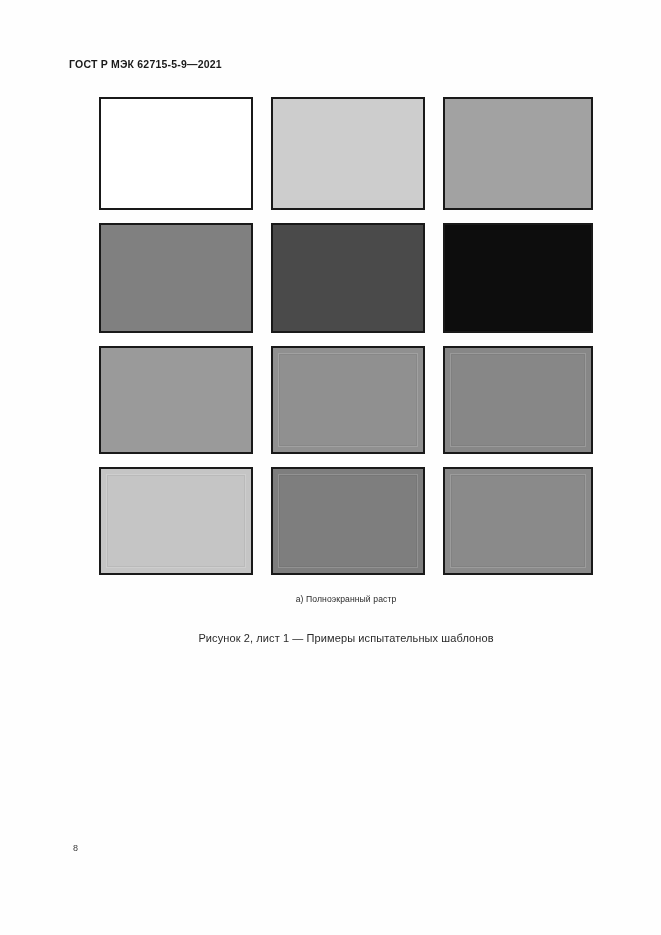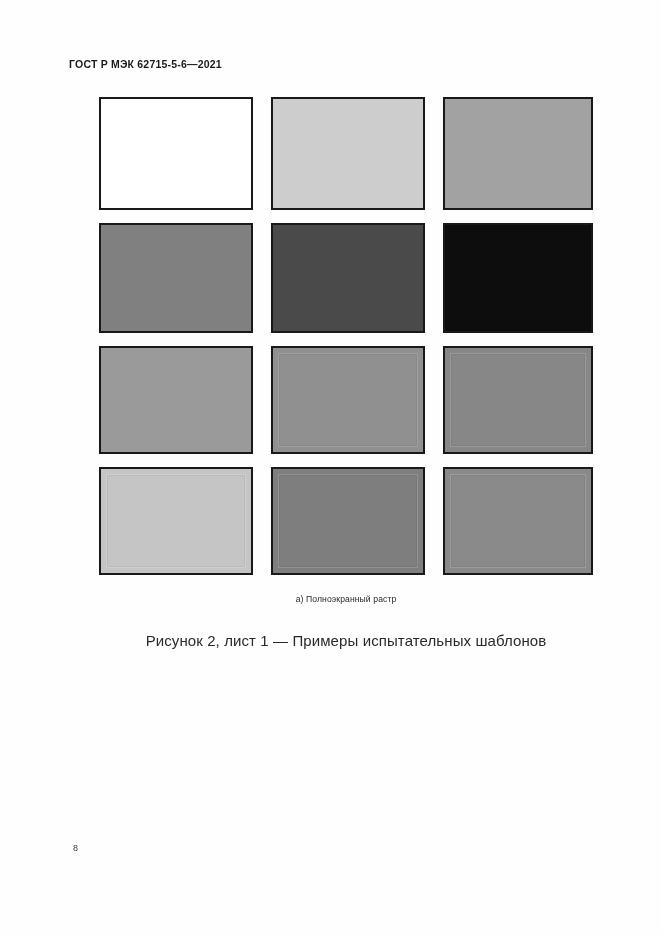--- a/index.html
+++ b/index.html
@@ -87,40 +87,40 @@
     color: #2a2a2a;
     letter-spacing: 0.1px;
   }
 
   .figure-caption {
     position: absolute;
     left: 0;
     top: 535px;
     width: 494px;
     text-align: center;
-    font-size: 15px;
+    font-size: 11px;
     color: #2a2a2a;
     letter-spacing: 0.1px;
   }
 
   
   .folio {
     position: absolute;
     left: 73px;
     top: 843px;
     font-size: 9px;
     color: #3a3a3a;
   }
 </style>
 </head>
 <body>
 
 <div class="page">
 
-  <div class="doc-header">ГОСТ Р МЭК 62715-5-6—2021</div>
+  <div class="doc-header">ГОСТ Р МЭК 62715-5-9—2021</div>
 
   <div class="figure-block">
 
     <div class="tile-grid">
       <div class="tile" style="border-color: rgb(25, 25, 25);">
         <div class="tile-fill" style="background: rgb(255, 255, 255);"></div>
 
       </div>
       <div class="tile" style="border-color: rgb(25, 25, 25);">
         <div class="tile-fill" style="background: rgb(205, 205, 205);"></div>

